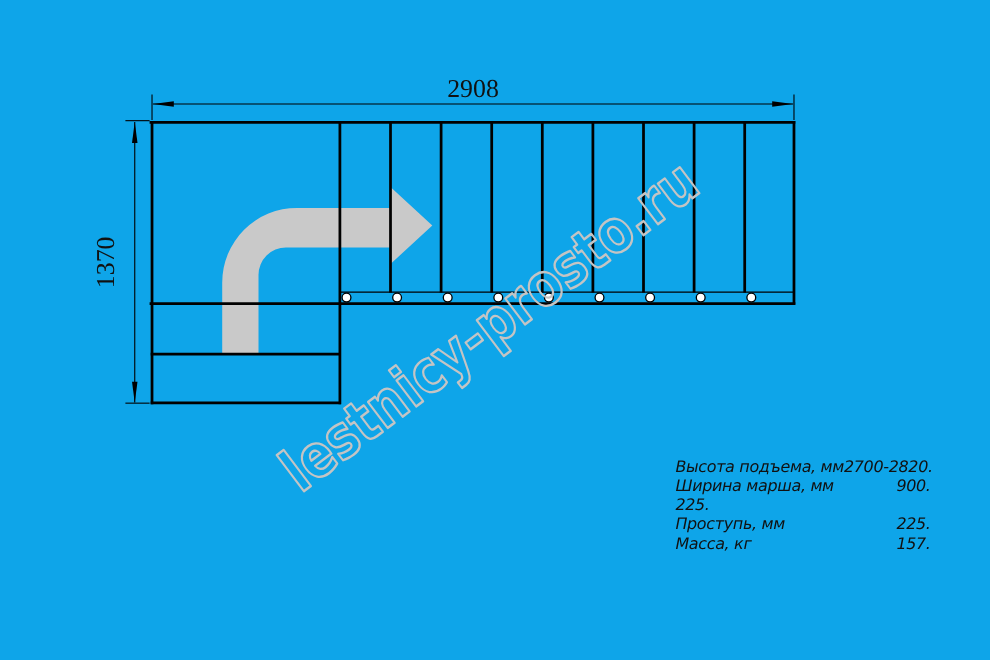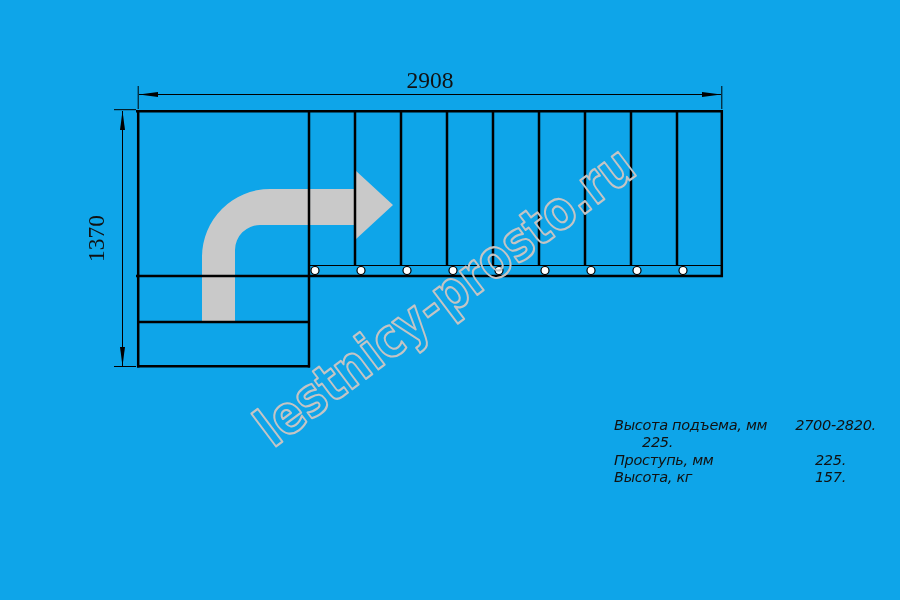--- a/index.html
+++ b/index.html
@@ -22,21 +22,21 @@
     width: 232px;
     font-family: "DejaVu Sans", sans-serif;
     font-style: italic;
     font-size: 14.5px;
     line-height: 17.4px;
     color: #111111;
     letter-spacing: -0.3px;
   }
   .spec-row { display: flex; justify-content: space-between; white-space: nowrap; }
   .spec-label { text-align: right; }
-  .spec-value { text-align: left; margin-left: 28px; }
+  .spec-value { text-align: left; }
 </style>
 </head>
 <body>
 
 <div id="stage">
 
   <svg id="plan-svg" width="900" height="600" viewBox="0 0 900 600">
 
     <path d="M 202 322 L 202 257 A 68 68 0 0 1 270 189 L 355 189 L 355 170 L 393 205 L 355 240 L 355 225 L 260 225 A 25 25 0 0 0 235 250 L 235 322 Z" fill="#c9c9c9" stroke="none"></path>
 
@@ -94,25 +94,29 @@
 
     <text transform="translate(456,311) rotate(-37)" text-anchor="middle" font-family="DejaVu Sans, sans-serif" font-weight="bold" font-size="54" fill="none" stroke="#c4c4c4" stroke-width="2.2" stroke-linejoin="round" stroke-linecap="round" textLength="458" lengthAdjust="spacingAndGlyphs">lestnicy-prosto.ru</text>
   </svg>
 
   <div class="spec-table">
     <div class="spec-row">
       <span class="spec-label">Высота подъема, мм</span>
       <span class="spec-value">2700-2820.</span>
     </div>
     <div class="spec-row">
+      <span class="spec-label">Ширина марша, мм</span>
+      <span class="spec-value">900.</span>
+    </div>
+    <div class="spec-row">
       <span class="spec-value">225.</span>
     </div>
     <div class="spec-row">
       <span class="spec-label">Проступь, мм</span>
       <span class="spec-value">225.</span>
     </div>
     <div class="spec-row">
-      <span class="spec-label">Высота, кг</span>
+      <span class="spec-label">Масса, кг</span>
       <span class="spec-value">157.</span>
     </div>
   </div>
 
 </div>
 
 </body></html>

